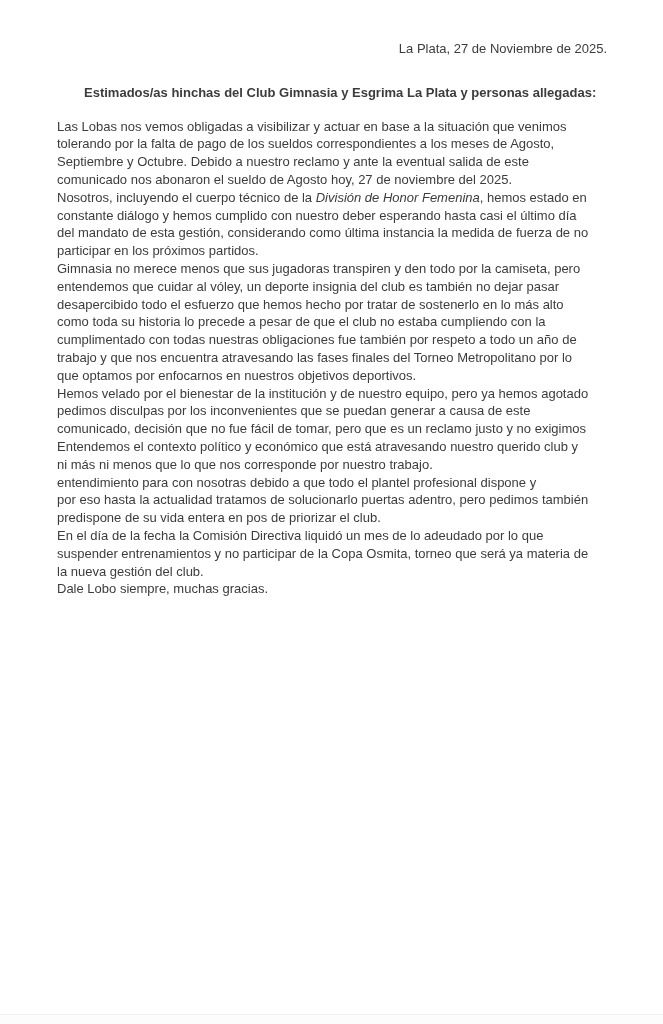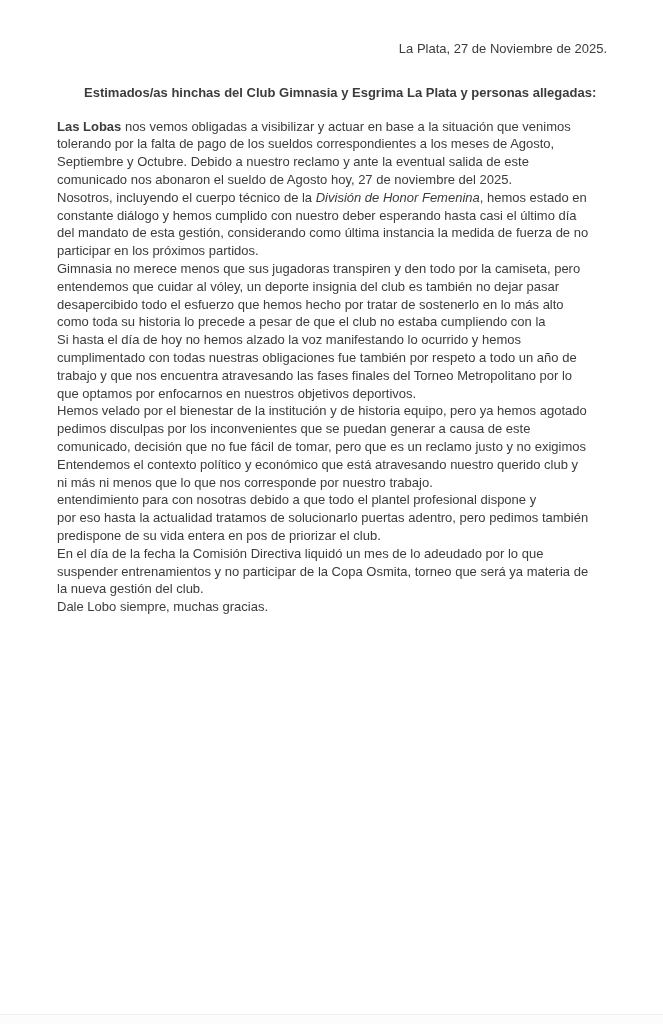--- a/index.html
+++ b/index.html
@@ -43,21 +43,21 @@
   }
   .bottom-edge {
     position: absolute;
     left: 0;
     right: 0;
     top: 1014px;
     height: 10px;
     border-top: 1px solid #f0f0f0;
     background: #fcfcfc;
   }
-  .seg-b { font-weight: 700; }
+  .seg-b { font-weight: 400; }
   .seg-i { font-style: italic; margin-top: 47px; }
 </style>
 </head>
 <body>
 
 <div class="page">
   <div class="content">
     <div class="dateline">La Plata, 27 de Noviembre de 2025.</div>
 
     <div class="salutation">Estimados/as hinchas del Club Gimnasia y Esgrima La Plata y personas allegadas:</div>
@@ -68,25 +68,24 @@
         <div class="line">Septiembre y Octubre. Debido a nuestro reclamo y ante la eventual salida de este</div>
         <div class="line">comunicado nos abonaron el sueldo de Agosto hoy, 27 de noviembre del 2025.</div>
         <div class="line"><span>Nosotros, incluyendo el cuerpo técnico de la </span><span class="seg-i">División de Honor Femenina</span><span>, hemos estado en</span></div>
         <div class="line">constante diálogo y hemos cumplido con nuestro deber esperando hasta casi el último día</div>
         <div class="line">del mandato de esta gestión, considerando como última instancia la medida de fuerza de no</div>
         <div class="line">participar en los próximos partidos.</div>
         <div class="line">Gimnasia no merece menos que sus jugadoras transpiren y den todo por la camiseta, pero</div>
         <div class="line">entendemos que cuidar al vóley, un deporte insignia del club es también no dejar pasar</div>
         <div class="line">desapercibido todo el esfuerzo que hemos hecho por tratar de sostenerlo en lo más alto</div>
         <div class="line">como toda su historia lo precede a pesar de que el club no estaba cumpliendo con la</div>
-        <div class="line">Si hasta el día de hoy no hemos alzado la voz manifestando lo ocurrido y hemos</div>
         <div class="line">cumplimentado con todas nuestras obligaciones fue también por respeto a todo un año de</div>
         <div class="line">trabajo y que nos encuentra atravesando las fases finales del Torneo Metropolitano por lo</div>
         <div class="line">que optamos por enfocarnos en nuestros objetivos deportivos.</div>
-        <div class="line">Hemos velado por el bienestar de la institución y de historia equipo, pero ya hemos agotado</div>
+        <div class="line">Hemos velado por el bienestar de la institución y de nuestro equipo, pero ya hemos agotado</div>
         <div class="line">pedimos disculpas por los inconvenientes que se puedan generar a causa de este</div>
         <div class="line">comunicado, decisión que no fue fácil de tomar, pero que es un reclamo justo y no exigimos</div>
         <div class="line">Entendemos el contexto político y económico que está atravesando nuestro querido club y</div>
         <div class="line">ni más ni menos que lo que nos corresponde por nuestro trabajo.</div>
         <div class="line">entendimiento para con nosotras debido a que todo el plantel profesional dispone y</div>
         <div class="line">por eso hasta la actualidad tratamos de solucionarlo puertas adentro, pero pedimos también</div>
         <div class="line">predispone de su vida entera en pos de priorizar el club.</div>
         <div class="line">En el día de la fecha la Comisión Directiva liquidó un mes de lo adeudado por lo que</div>
         <div class="line">suspender entrenamientos y no participar de la Copa Osmita, torneo que será ya materia de</div>
         <div class="line">la nueva gestión del club.</div>

